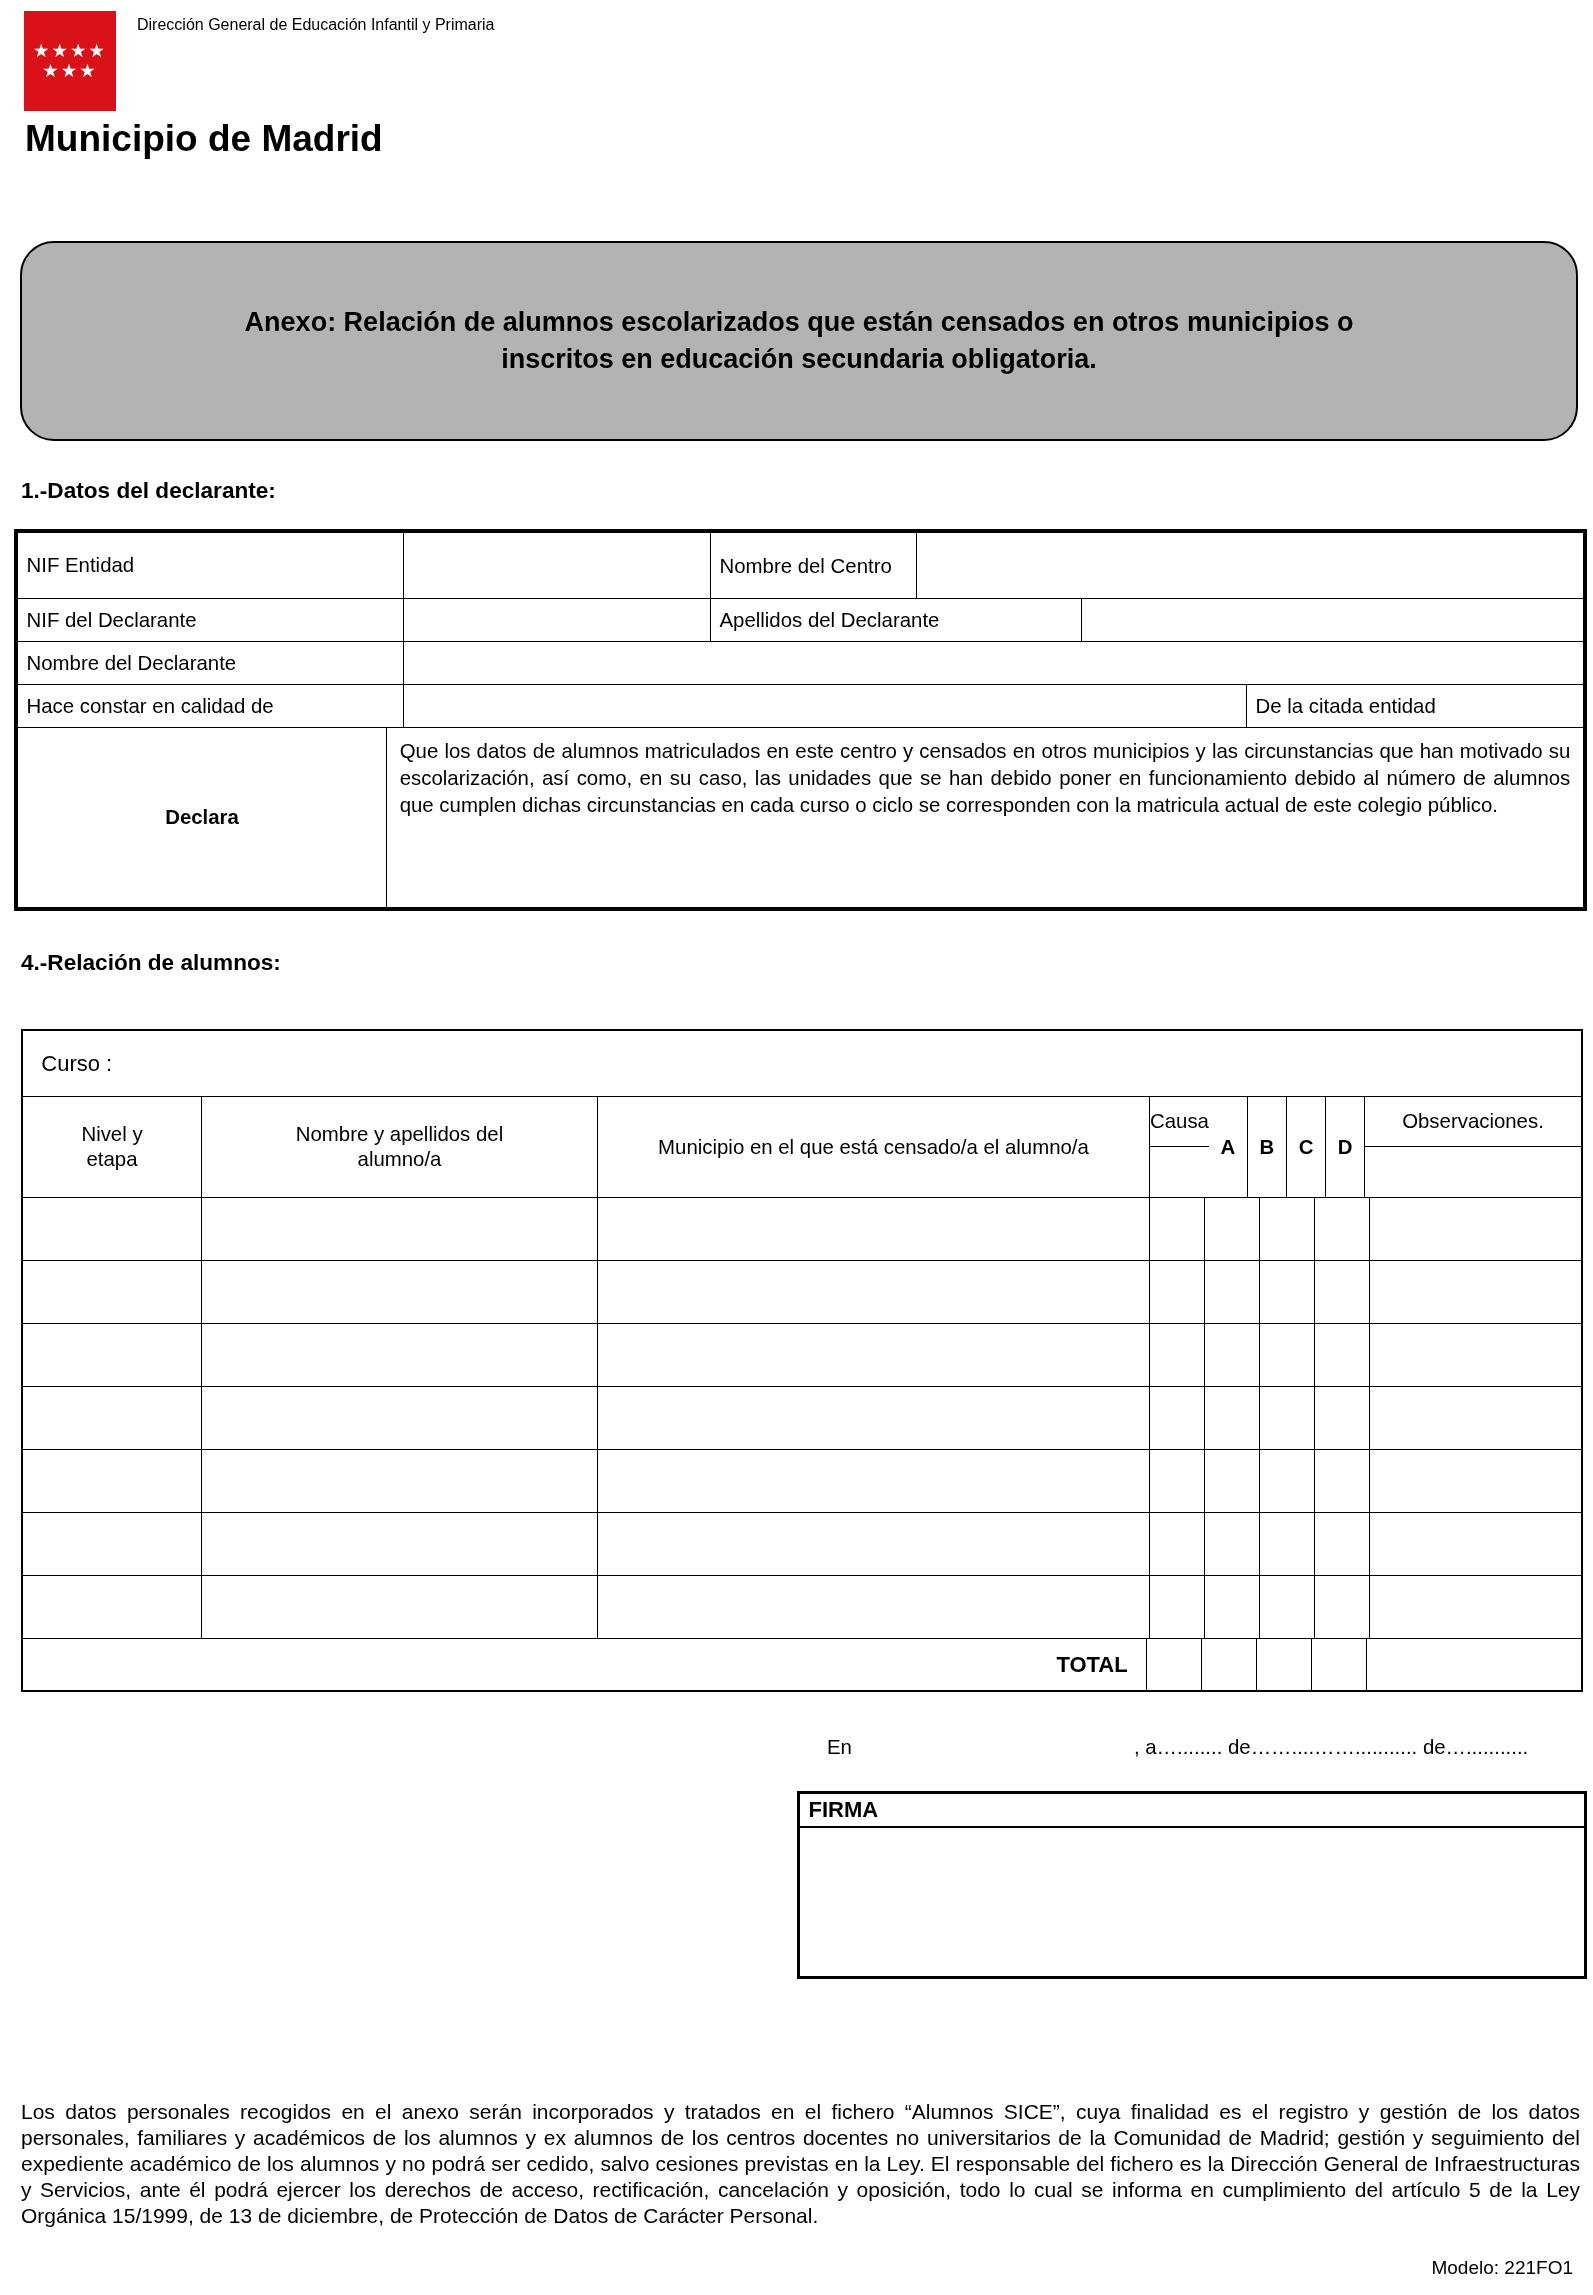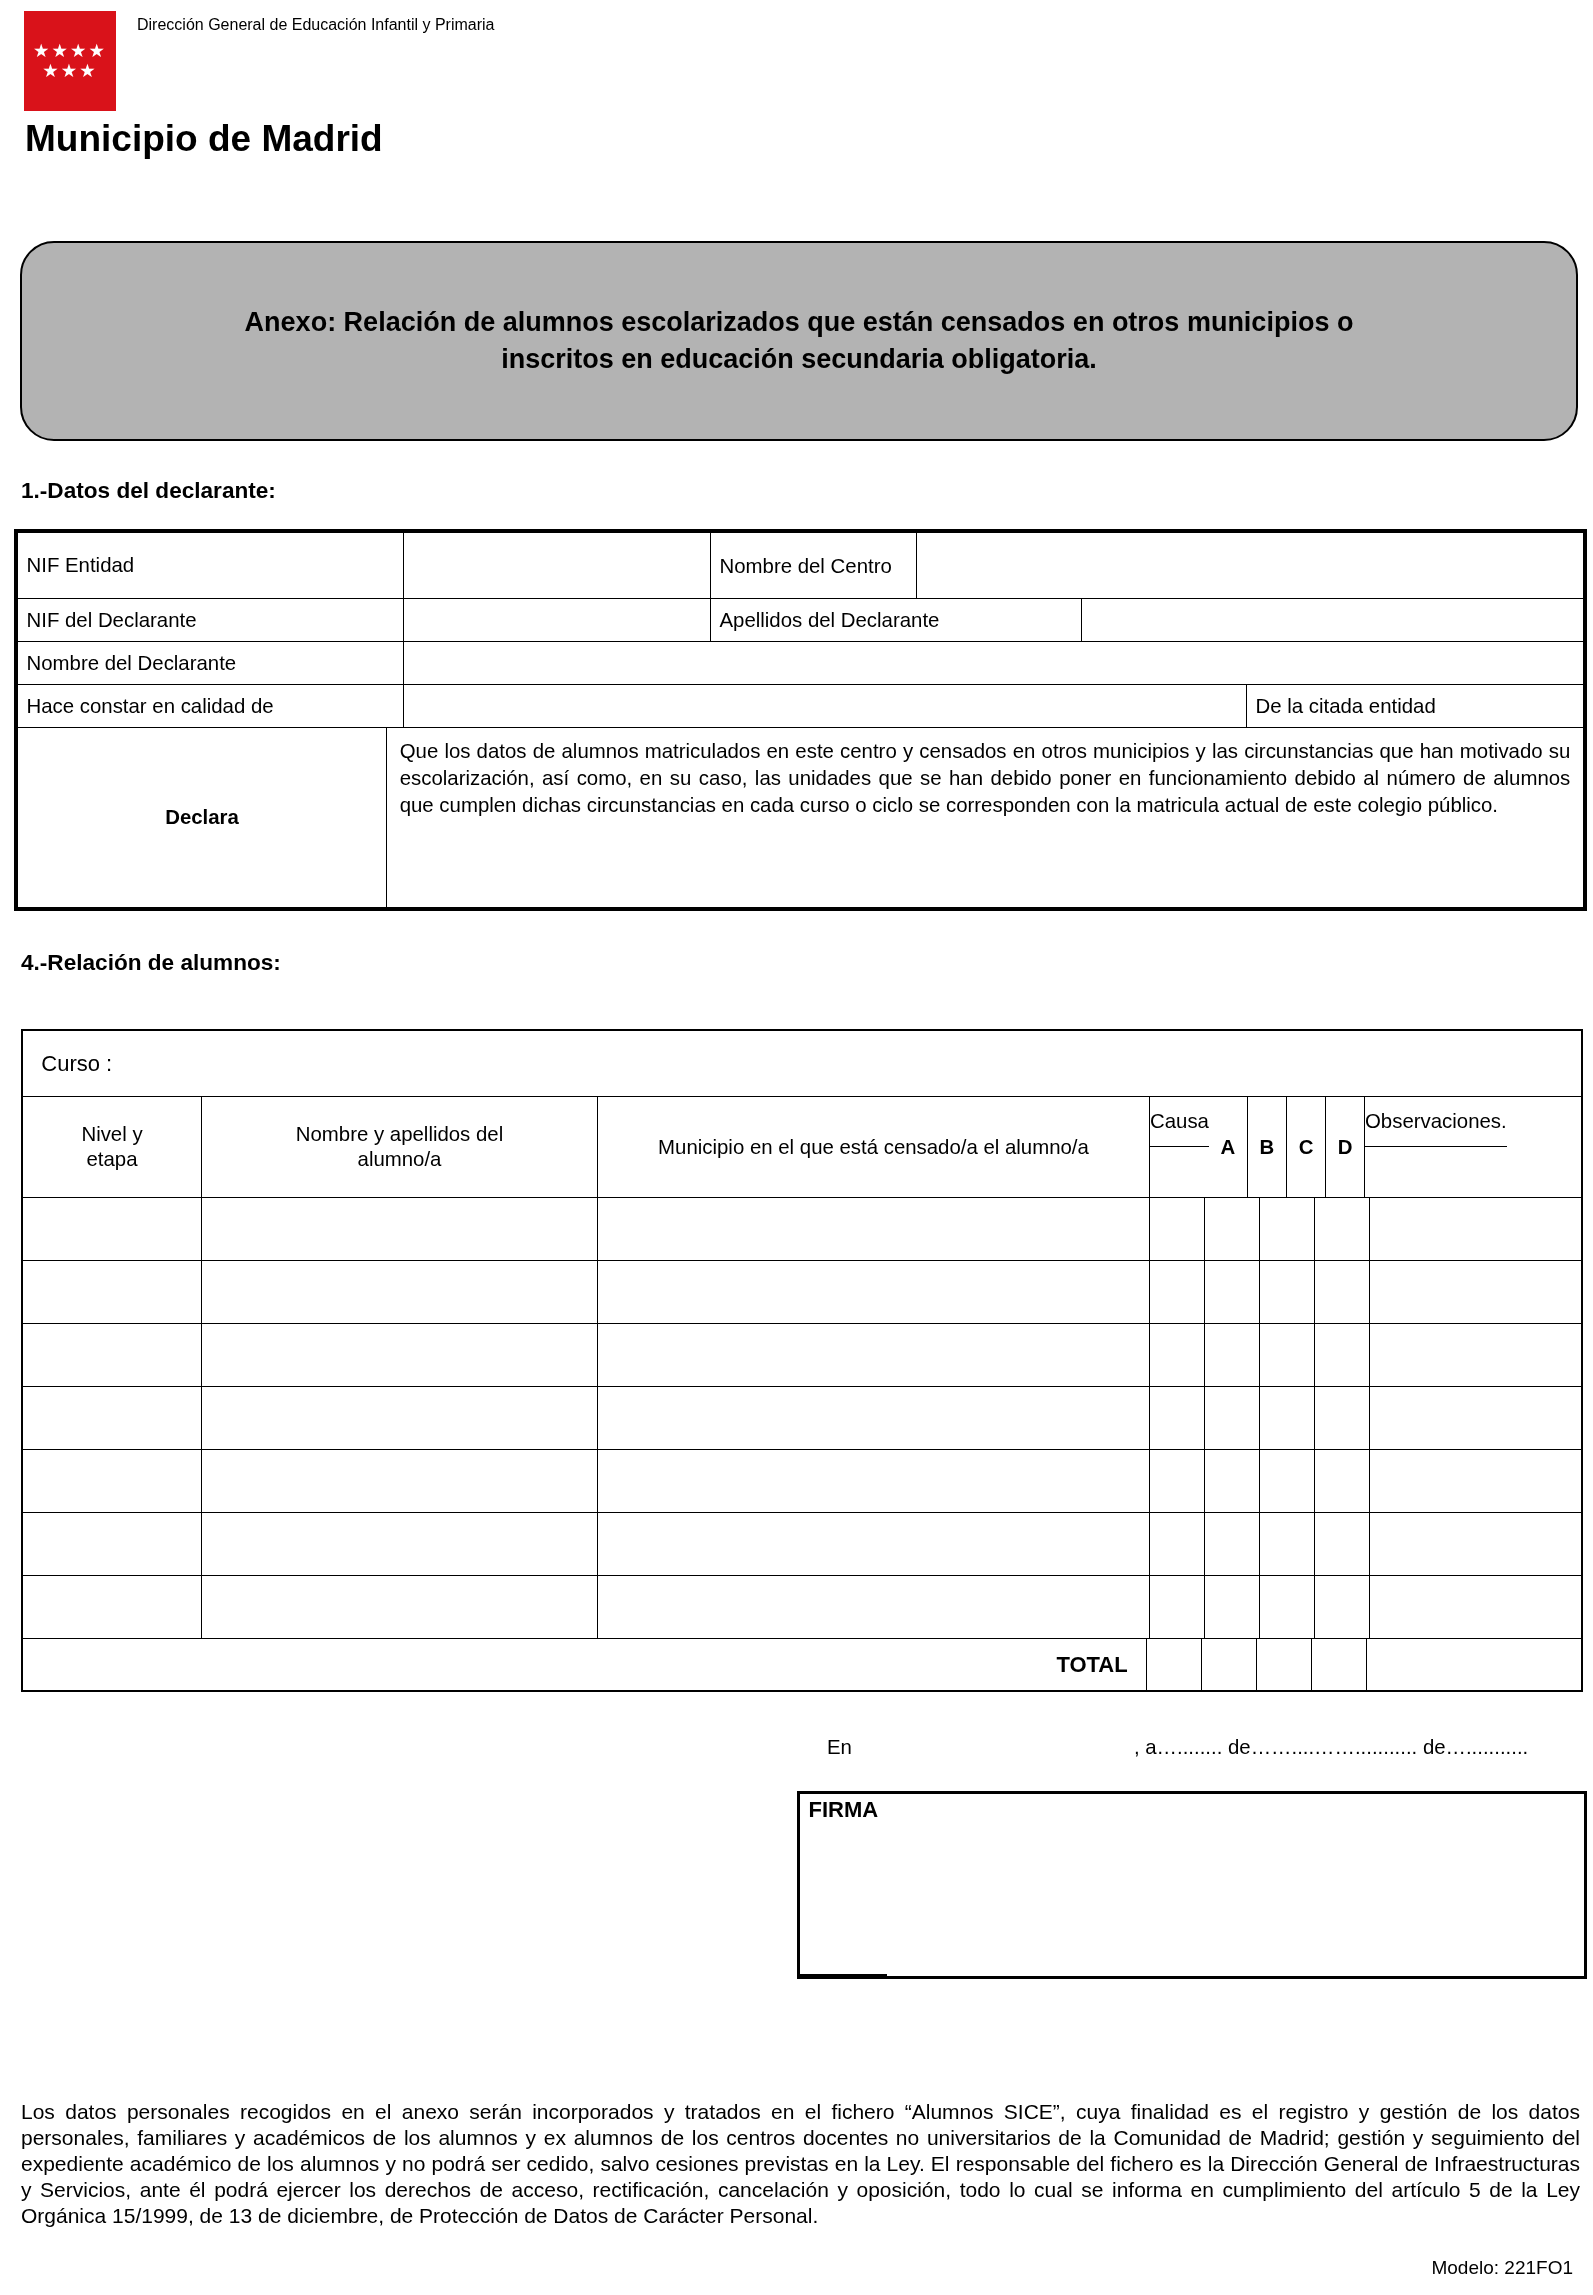--- a/index.html
+++ b/index.html
@@ -53,42 +53,42 @@
   .c-nivel span{max-width:92px;display:inline-block;}
   .c-nombre{width:395px;flex:none;}
   .c-nombre span{max-width:261px;display:inline-block;}
   .c-muni{width:551px;flex:none;}
   .c-muni span{max-width:458px;display:inline-block;}
   .c-causa{width:214px;flex:none;display:flex;flex-direction:row;border-right:1.4px solid #000;}
   .causa-top{height:49px;display:flex;align-items:center;justify-content:center;border-bottom:1.4px solid #000;}
   .causa-sub{flex:1;display:flex;}
   .causa-sub > div{flex:1;border-right:1.4px solid #000;display:flex;align-items:center;justify-content:center;font-weight:bold;}
   .causa-sub > div:last-child{border-right:none;}
-  .c-obs{flex:1;display:flex;flex-direction:row;}
+  .c-obs{flex:1;display:flex;flex-direction:column;}
   .obs-top{height:49px;display:flex;align-items:center;justify-content:center;border-bottom:1.4px solid #000;}
   .obs-rest{flex:1;}
   .t2 .drow{display:flex;height:62px;border-bottom:1.4px solid #000;}
   .t2 .drow > div{border-right:1.4px solid #000;}
   .t2 .drow > div:last-child{border-right:none;}
   .d-nivel{width:178px;flex:none;}
   .d-nombre{width:395px;flex:none;}
   .d-muni{width:551px;flex:none;}
   .d-causa{width:54px;flex:none;}
   .d-obs{flex:1;}
   .t2 .trow{display:flex;height:51px;}
   .t2 .trow > div{border-right:1.4px solid #000;}
   .t2 .trow > div:last-child{border-right:none;}
   .total-cell{width:1124px;flex:none;display:flex;align-items:center;justify-content:flex-end;
               padding-right:18.3px;font-weight:bold;font-size:22px;box-sizing:border-box;}
 
   
   .date-line{position:absolute;left:827px;top:1736px;font-size:20.4px;white-space:nowrap;}
   .date-rest{margin-left:282px;}
   .firma-box{position:absolute;left:797px;top:1791px;width:784px;height:182px;border:3.5px solid #000;
-             display:flex;}
+             display:flex;flex-direction:column;}
   .firma-label{font-weight:bold;font-size:22px;padding:2.8px 8.5px;border-bottom:2.1px solid #000;}
   .firma-area{flex:1;}
 
   
   .legal{position:absolute;left:21px;top:2078px;width:1559px;font-size:21px;line-height:26px;text-align:justify;}
   .modelo{position:absolute;top:2257px;right:20px;font-size:19px;}
 </style>
 </head>
 <body>
 

